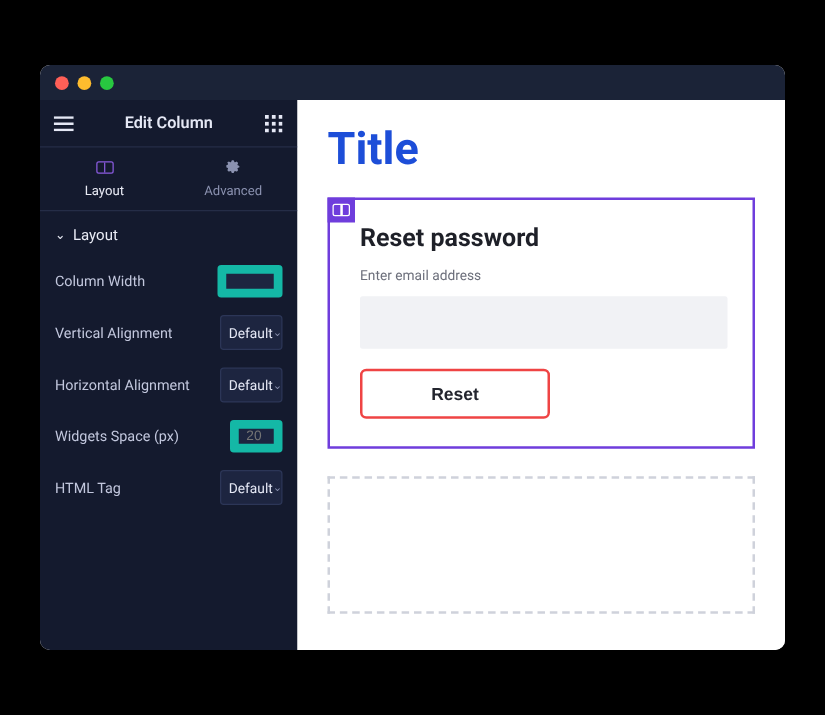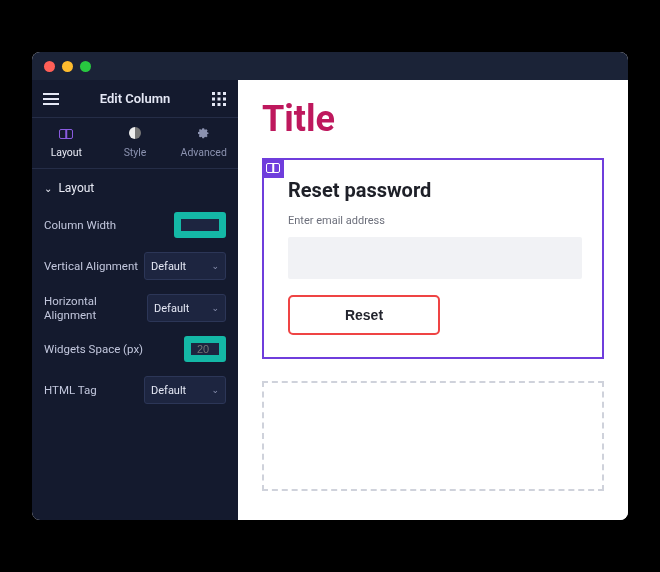--- a/index.html
+++ b/index.html
@@ -110,42 +110,42 @@
       font-size: 11px;
       padding: 0 6px;
       outline: none;
     }
     .field-input.active {
       border: 1.5px solid #8a5be0;
       box-shadow: 0 0 0 1px rgba(138,91,224,0.2);
     }
     .field-input.placeholder { color:#6b7290; }
     .field-select {
-      width: 82px; height: 26px;
+      width: 50px; height: 26px;
       background: #1d2540;
       border: 1px solid #2c3657;
       border-radius: 3px;
       display:flex; align-items:center; justify-content:space-between;
       padding: 13px 6px;
       font-size: 11px;
       color:#e5e8f5;
       cursor:pointer;
     }
     .field-select .chev { font-size: 9px; color:#8b92b0; }
     .canvas {
       flex: 1;
       background: #fff;
       padding: 18px 24px 0 24px;
       position: relative;
       overflow: hidden;
     }
     .page-title {
       font-size: 36px;
       font-weight: 700;
-      color: #be185d;
+      color: #1d4ed8;
     }
     .col-block {
       margin-top: 18px;
       border: 2px solid #6f3ddc;
       position: relative;
       padding: 18px 20px 22px 24px;
     }
     .col-handle {
       position:absolute; top:-2px; left:-2px;
       width: 22px; height: 20px;
@@ -221,24 +221,20 @@
           </svg>
         </div>
       </div>
 
       <div class="tabs">
         <div class="tab active">
           <span class="tab-icon"><span class="col-indicator"></span></span>
           <span class="tab-label">Layout</span>
         </div>
         <div class="tab">
-          <span class="tab-icon"><span class="style-circ"></span></span>
-          <span class="tab-label">Style</span>
-        </div>
-        <div class="tab">
           <span class="tab-icon">
             <svg width="12" height="12" viewBox="0 0 24 24" fill="#8b92b0">
                 <path d="M12 8a4 4 0 100 8 4 4 0 000-8zm9 4a1 1 0 00-.7-1l-2-.6a7 7 0 00-.5-1.2l1-1.8a1 1 0 00-.2-1.2l-1.4-1.4a1 1 0 00-1.2-.2l-1.8 1a7 7 0 00-1.2-.5l-.6-2a1 1 0 00-1-.7h-2a1 1 0 00-1 .7l-.6 2a7 7 0 00-1.2.5l-1.8-1a1 1 0 00-1.2.2L2.2 5.2a1 1 0 00-.2 1.2l1 1.8a7 7 0 00-.5 1.2l-2 .6a1 1 0 00-.7 1v2a1 1 0 00.7 1l2 .6c.1.4.3.8.5 1.2l-1 1.8a1 1 0 00.2 1.2l1.4 1.4a1 1 0 001.2.2l1.8-1c.4.2.8.4 1.2.5l.6 2a1 1 0 001 .7h2a1 1 0 001-.7l.6-2c.4-.1.8-.3 1.2-.5l1.8 1a1 1 0 001.2-.2l1.4-1.4a1 1 0 00.2-1.2l-1-1.8c.2-.4.4-.8.5-1.2l2-.6a1 1 0 00.7-1v-2z"></path>
               </svg>
           </span>
           <span class="tab-label">Advanced</span>
         </div>
       </div>
 
       <div class="section-head">

